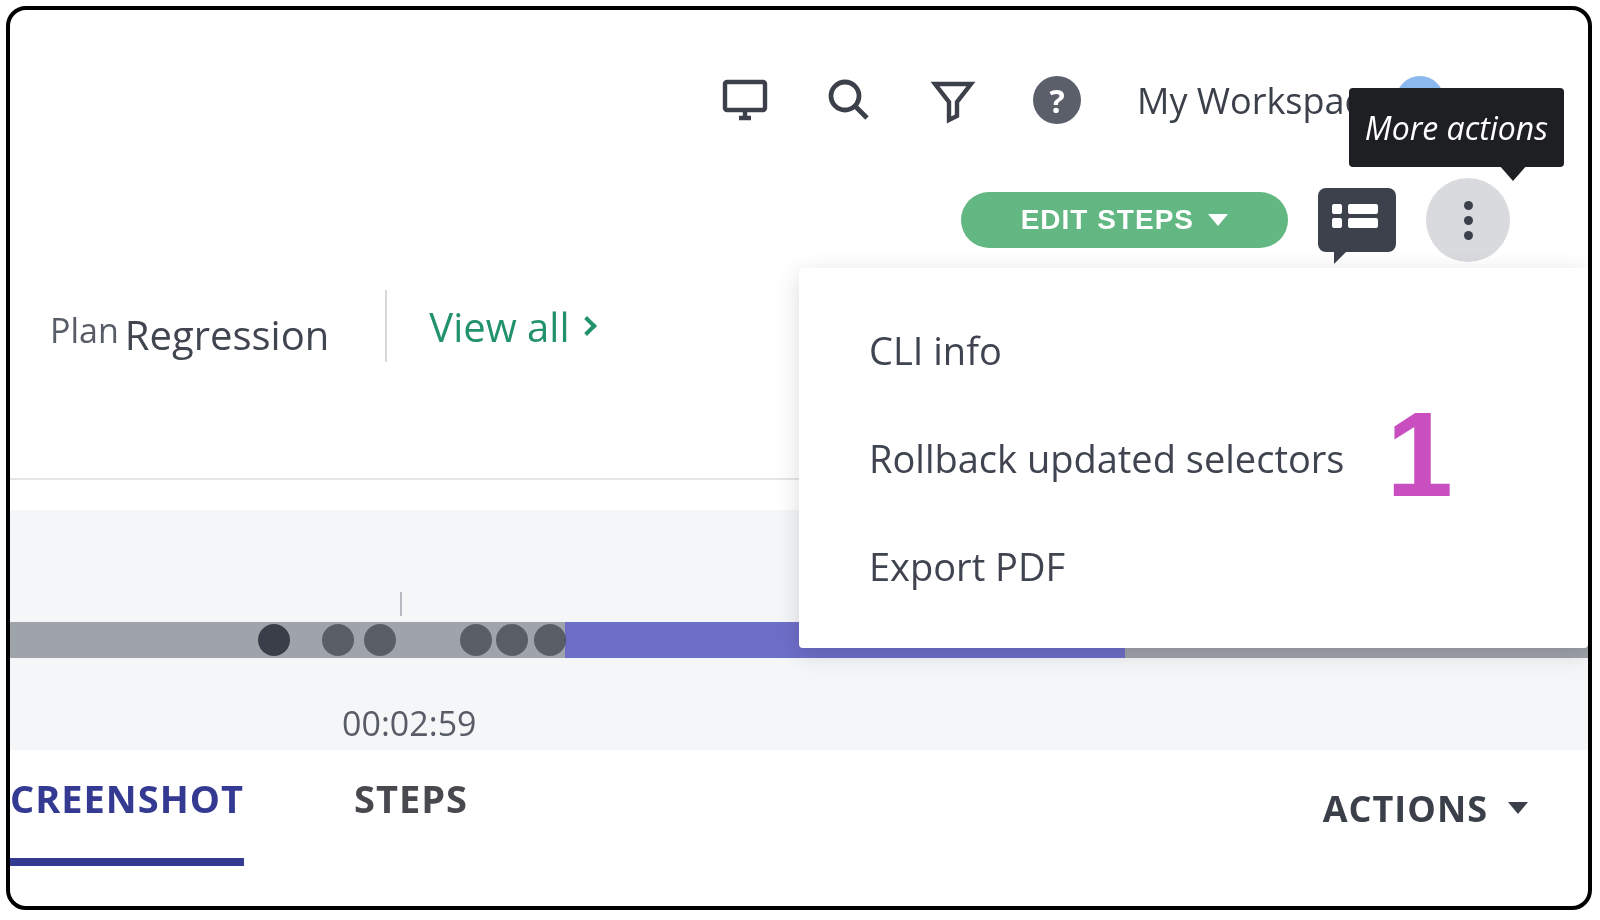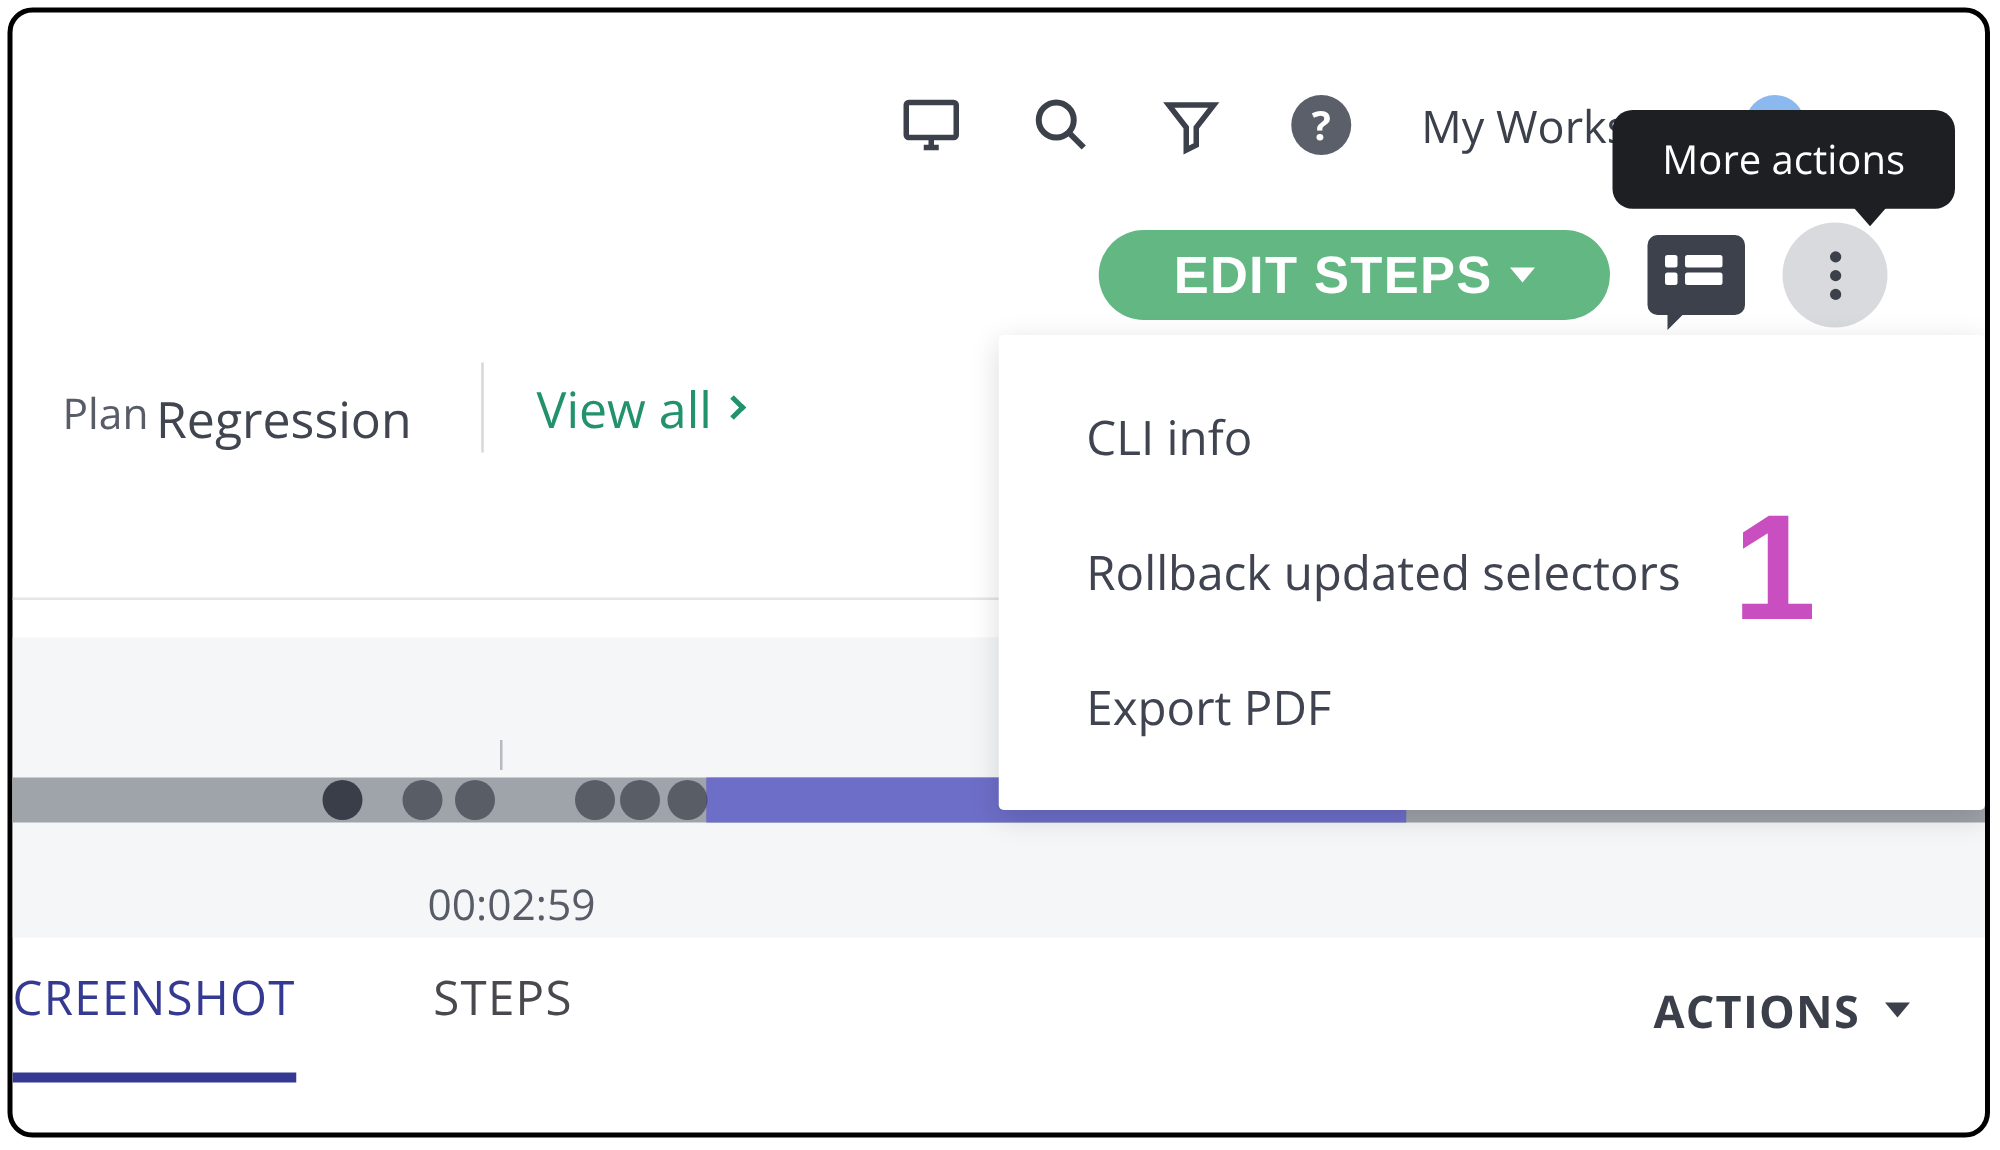--- a/index.html
+++ b/index.html
@@ -87,21 +87,21 @@
     position: absolute;
     top: 168px;
     right: 78px;
     display: flex;
     align-items: center;
     gap: 30px;
   }
   .edit-steps-btn {
     background: #62b783;
     color: #fff;
-    font-size: 42px;
+    font-size: 28px;
     font-weight: 600;
     letter-spacing: 1px;
     padding: 12px 60px;
     border-radius: 999px;
     display: flex;
     align-items: center;
     gap: 14px;
     cursor: pointer;
     border: none;
   }
@@ -152,23 +152,24 @@
 
   
   .tooltip {
     position: absolute;
     top: 78px;
     right: 24px;
     background: #1d1f22;
     color: #fff;
     font-size: 32px;
     font-weight: 400;
-    padding: 18px 40px;
-    border-radius: 16px;
+    padding: 18px 16px;
+    border-radius: 4px;
     z-index: 10;
+    font-style: italic;
   }
   .tooltip::after {
     content: "";
     position: absolute;
     left: 70%;
     bottom: -14px;
     width: 0; height: 0;
     border-left: 14px solid transparent;
     border-right: 14px solid transparent;
     border-top: 16px solid #1d1f22;
@@ -319,21 +320,21 @@
     align-items: center;
     justify-content: space-between;
     padding-right: 0;
   }
   .tabs-left {
     display: flex;
     gap: 110px;
   }
   .tab {
     font-size: 38px;
-    font-weight: 400;
+    font-weight: 700;
     letter-spacing: 1px;
     color: #47494f;
     cursor: pointer;
     padding-bottom: 20px;
   }
   .tab.active {
     color: #343a92;
     position: relative;
   }
   .tab.active::after {

